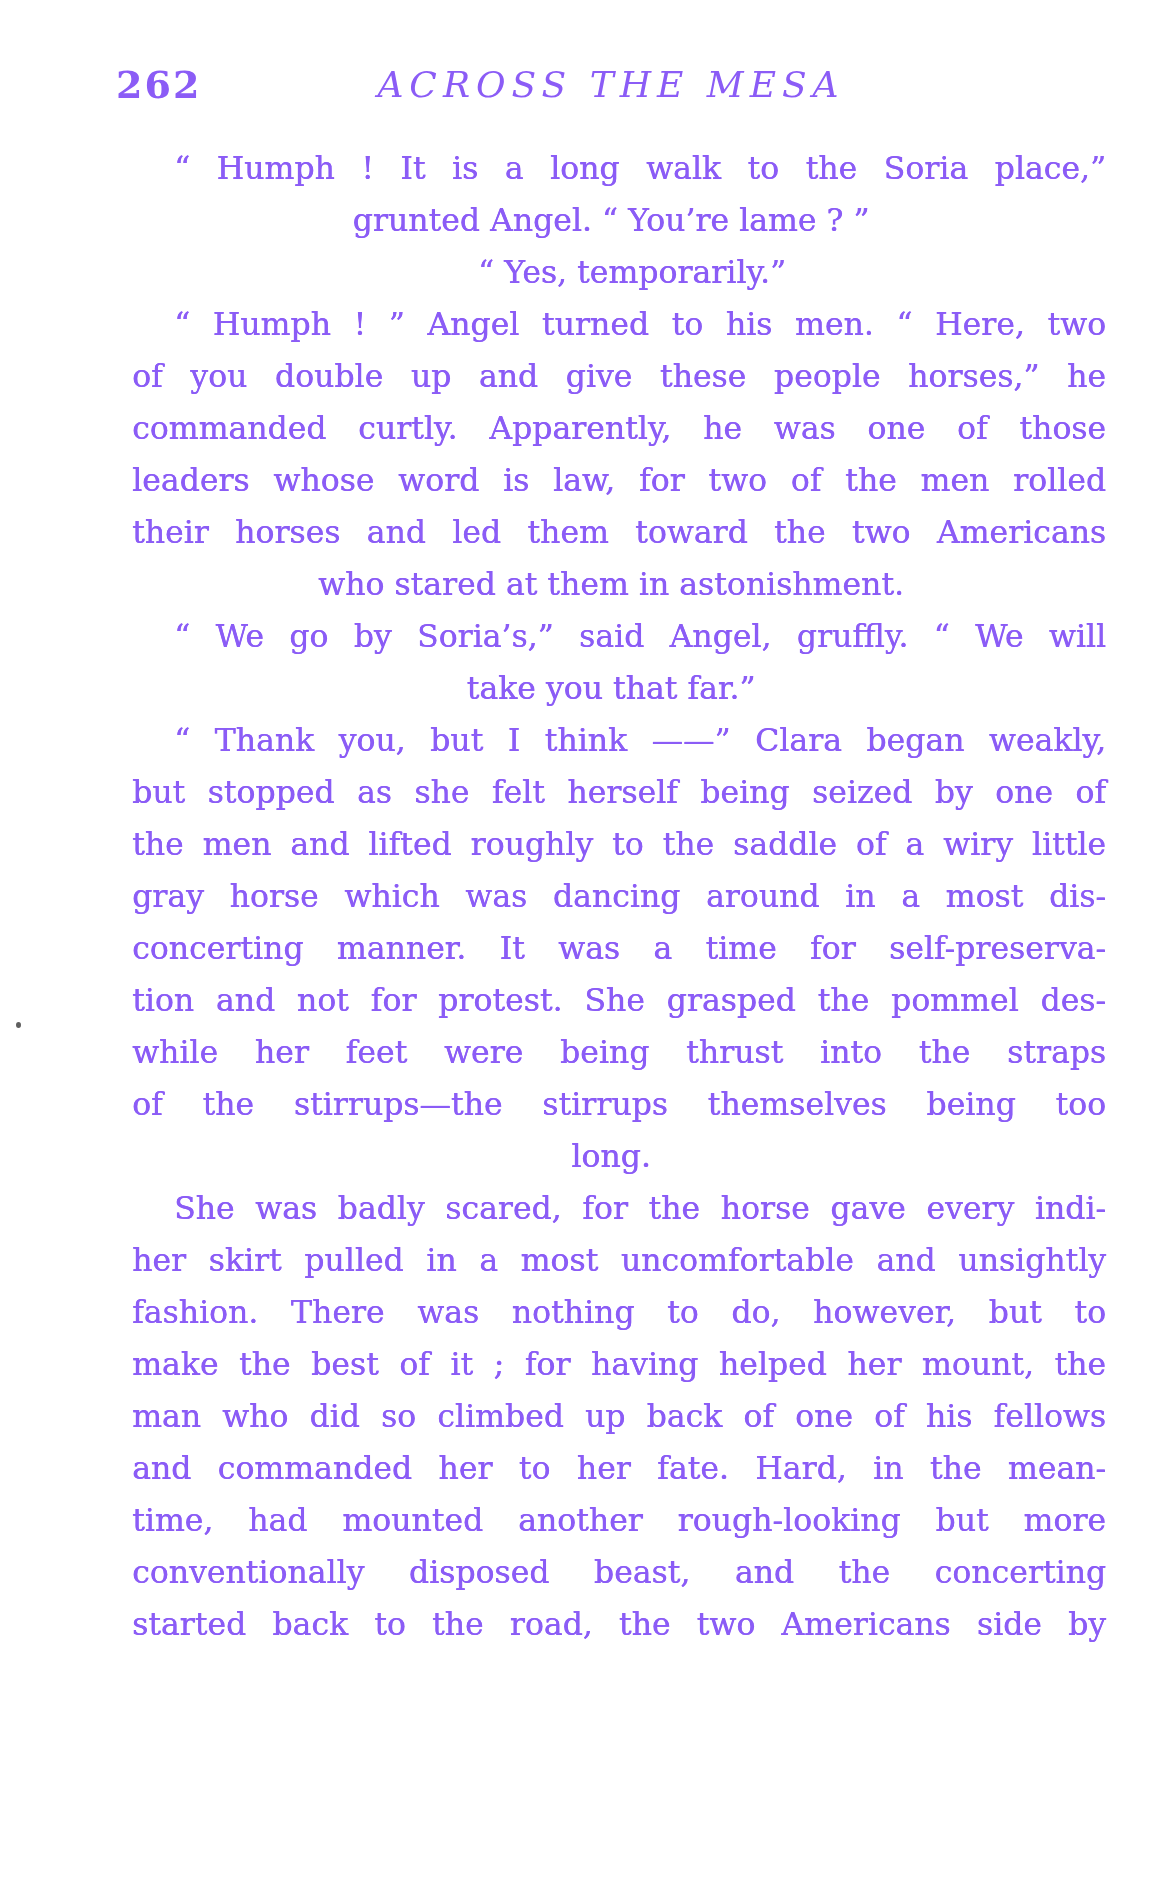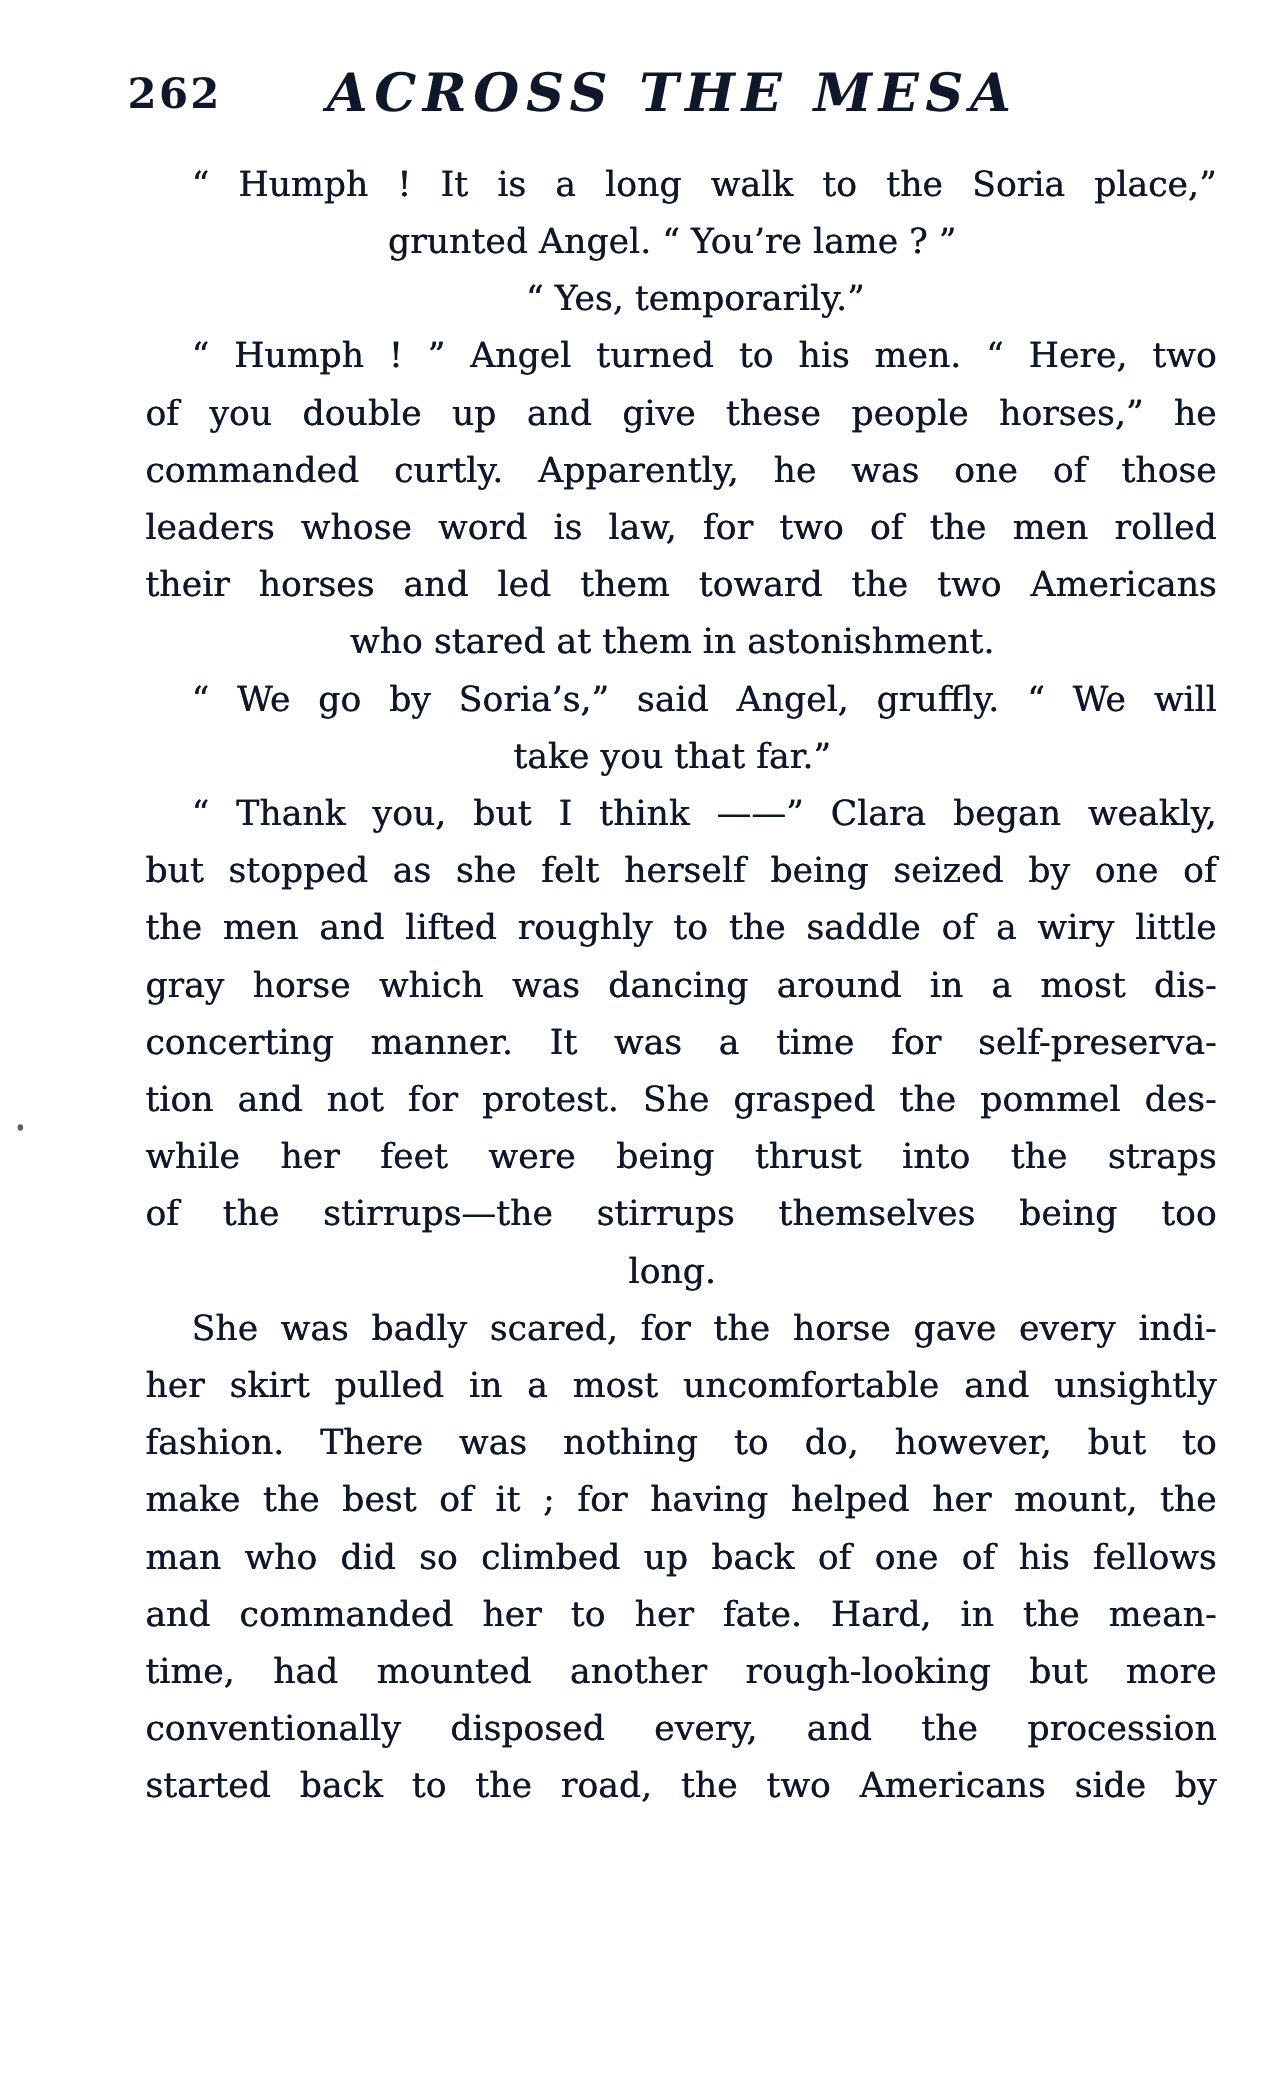--- a/index.html
+++ b/index.html
@@ -7,21 +7,21 @@
     padding: 0;
     background: #ffffff;
   }
   .page {
     position: relative;
     width: 1167px;
     height: 1887px;
     background: #ffffff;
     overflow: hidden;
     font-family: "DejaVu Serif", "Liberation Serif", serif;
-    color: #0f172a;
+    color: #8b5cf6;
   }
   .running-header {
     position: absolute;
     top: 60px;
     left: 116px;
     width: 990px;
     height: 50px;
   }
   .page-number {
     position: absolute;
@@ -31,22 +31,22 @@
     font-weight: 600;
     letter-spacing: 2px;
     line-height: 50px;
   }
   .running-title {
     position: absolute;
     left: 0;
     right: 0;
     top: 0;
     text-align: center;
-    font-size: 48px;
-    font-weight: 700;
+    font-size: 36px;
+    font-weight: 400;
     font-style: italic;
     letter-spacing: 6px;
     line-height: 50px;
     white-space: nowrap;
   }
   .text-block {
     position: absolute;
     top: 142px;
     left: 116px;
     width: 990px;
@@ -121,20 +121,20 @@
         <div class="line">long.</div>
       </div>
       <div class="paragraph">
         <div class="line justify indent">She was badly scared, for the horse gave every indi-</div>
         <div class="line justify">her skirt pulled in a most uncomfortable and unsightly</div>
         <div class="line justify">fashion.  There was nothing to do, however, but to</div>
         <div class="line justify">make the best of it ; for having helped her mount, the</div>
         <div class="line justify">man who did so climbed up back of one of his fellows</div>
         <div class="line justify">and commanded her to her fate.  Hard, in the mean-</div>
         <div class="line justify">time, had mounted another rough-looking but more</div>
-        <div class="line justify">conventionally disposed every, and the procession</div>
+        <div class="line justify">conventionally disposed beast, and the concerting</div>
         <div class="line justify">started back to the road, the two Americans side by</div>
       </div>
     </div>
 
   <div class="scan-speck"></div>
 
 </div>
 
 </body></html>

